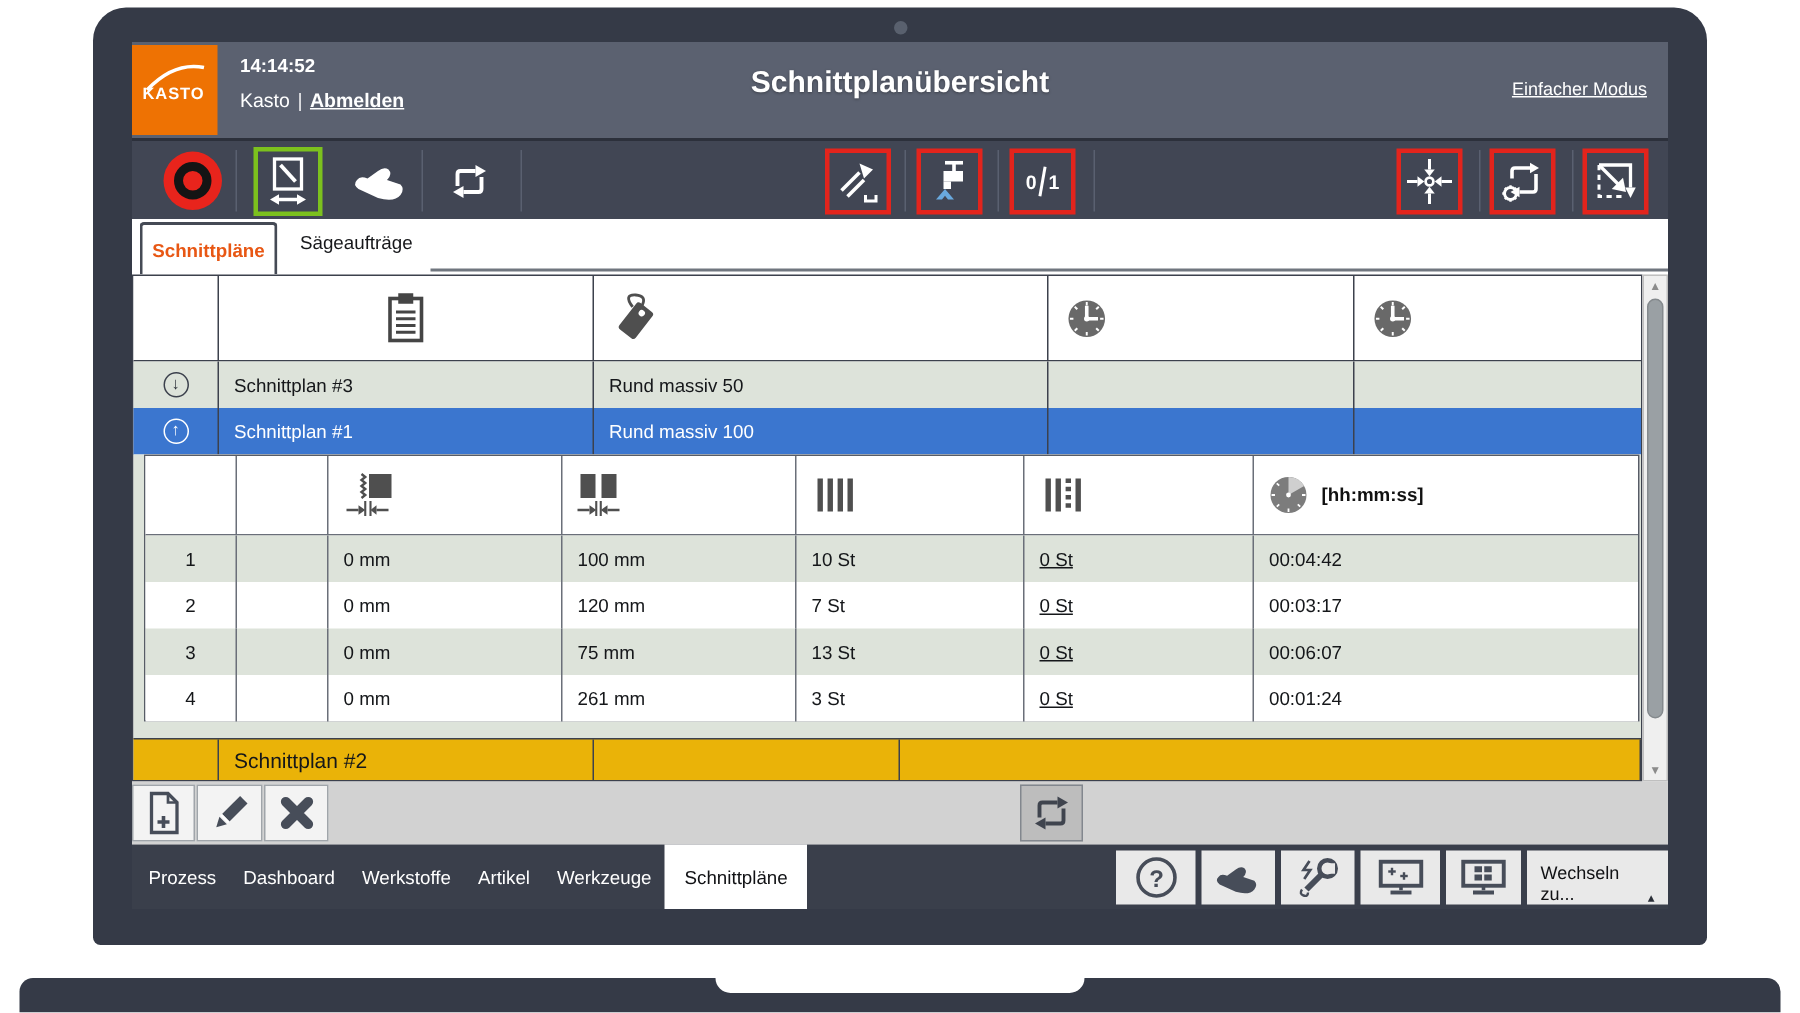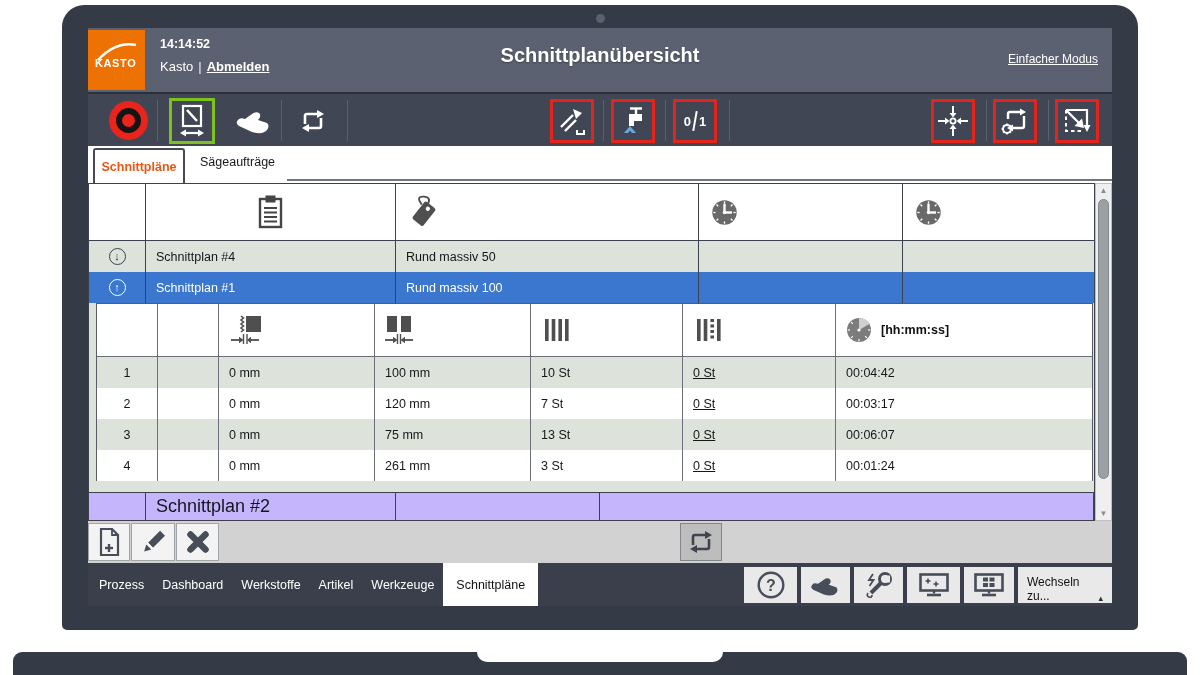--- a/index.html
+++ b/index.html
@@ -68,21 +68,21 @@
   .ohead .w2 { justify-content:center; }
   .ohead .w3, .ohead .w4, .ohead .w5 { padding-left:12px; }
   .orow { height:31px; display:flex; font-size:12.5px; color:#15171a; }
   .orow .oc { padding-left:10px; }
   .orow .w1 { padding-left:0; }
   .stripe { background:#dde3da; }
   .rsel { background:#3b76cf; color:#fff; }
   .xcirc { width:17px; height:17px; border:1.5px solid #3c414d; border-radius:50%;
            font-size:11px; line-height:14px; text-align:center; color:#2b2f38; background:transparent; }
   .rsel .xcirc { border-color:#fff; color:#fff; }
-  .lastrow { height:28px; display:flex; font-size:18px; color:#15171a; background:#c4b5fd;
+  .lastrow { height:28px; display:flex; font-size:14px; color:#15171a; background:#eab308;
              border-top:1px solid #3c414d; }
   .lastrow .oc { padding-left:10px; border-right:1px solid #3c414d; }
   .lastrow .w1 { padding-left:0; }
 
   
   .subzone { height:189px; background:#dde3da; position:relative; }
   .stable { position:absolute; left:7px; top:0; width:997px; height:178px; background:#fff;
             border:1px solid #575c66; }
   .shead { height:53px; display:flex; background:#fff; border-bottom:1px solid #6a6f79; }
   .sc { border-right:1px solid #6a6f79; height:100%; display:flex; align-items:center; overflow:hidden; }
@@ -325,21 +325,21 @@
               <line x1="13.5" y1="13.5" x2="21" y2="13.5" stroke="#fff" stroke-width="2.4"></line>
               <circle cx="13.5" cy="13.5" r="1.8" fill="#fff"></circle>
             </svg>
           </div>
         </div>
 
         <div class="orow stripe">
           <div class="oc w1">
               <span class="xcirc">↓</span>
             </div>
-          <div class="oc w2">Schnittplan #4</div>
+          <div class="oc w2">Schnittplan #3</div>
           <div class="oc w3">Rund massiv 50</div>
           <div class="oc w4"></div>
           <div class="oc w5"></div>
         </div>
 
         <div class="orow rsel">
           <div class="oc w1">
               <span class="xcirc">↑</span>
             </div>
           <div class="oc w2">Schnittplan #1</div>

